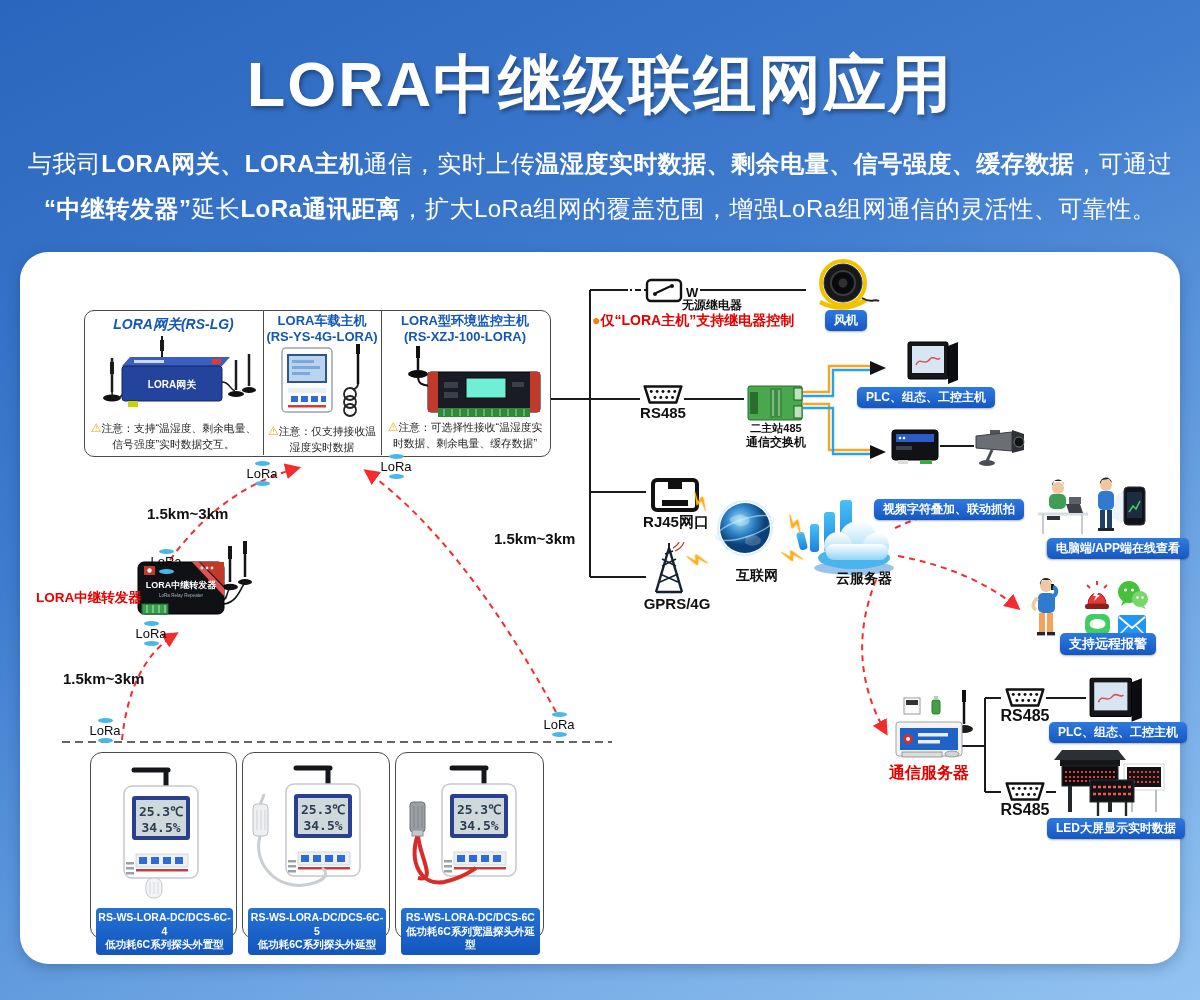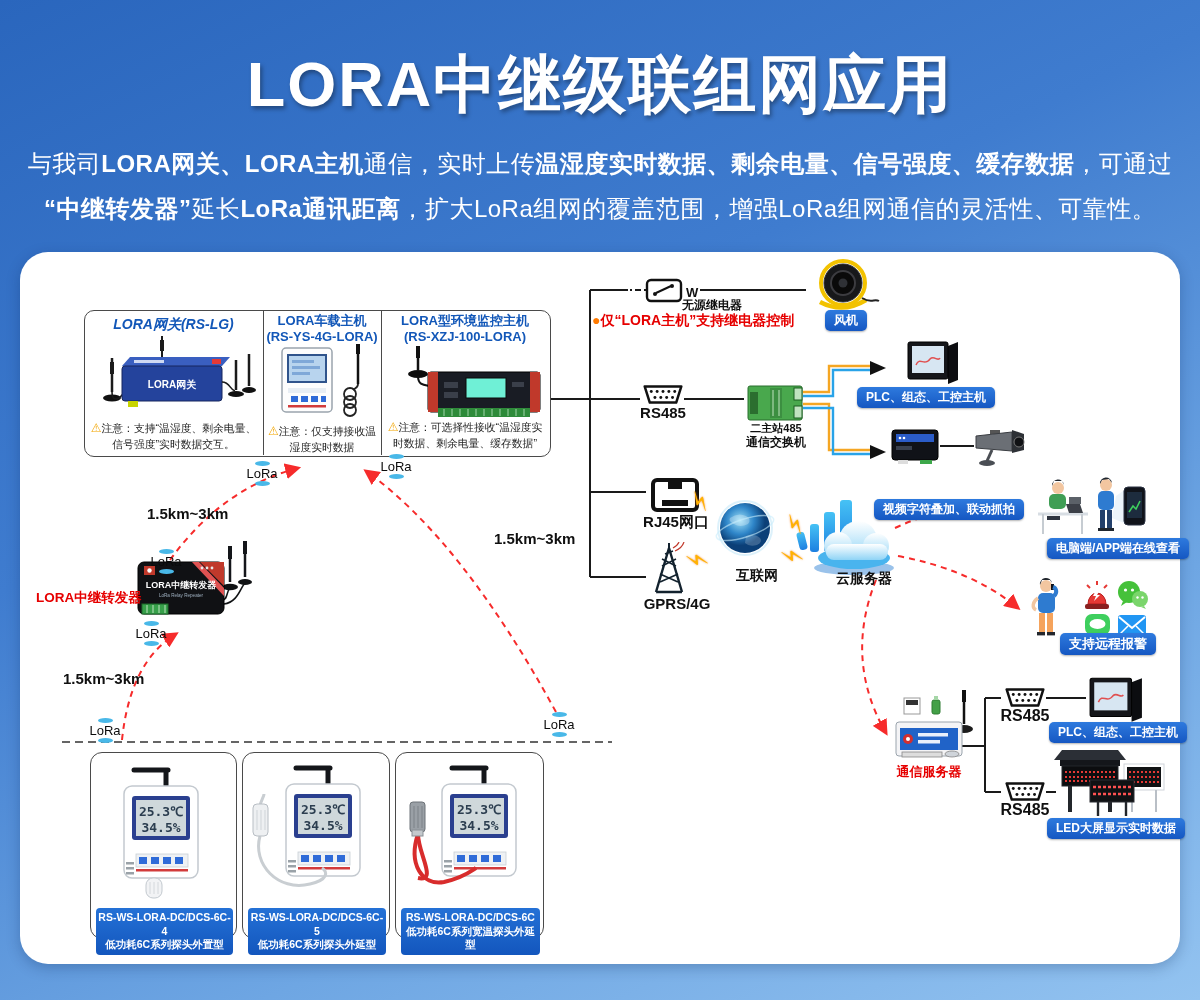--- a/index.html
+++ b/index.html
@@ -390,21 +390,21 @@
     <ellipse cx="70" cy="43" rx="9" ry="4" fill="#1c1c1c"></ellipse>
     <rect x="2" y="36" width="66" height="34" rx="3" fill="#f4f4f6" stroke="#9aa4ad"></rect>
     <rect x="6" y="42" width="58" height="22" fill="#2063c8"></rect>
     <circle cx="14" cy="53" r="5" fill="#d22f2f"></circle>
       <circle cx="14" cy="53" r="2" fill="#fff"></circle>
     <rect x="24" y="47" width="30" height="3.5" fill="#e8f0fb"></rect>
     <rect x="24" y="54" width="22" height="3.5" fill="#e8f0fb"></rect>
     <rect x="8" y="66" width="40" height="5" fill="#ddd" stroke="#888" stroke-width=".8"></rect>
     <ellipse cx="58" cy="68" rx="7" ry="3" fill="#cfd4da" stroke="#888" stroke-width=".8"></ellipse>
   </svg>
-  <div class="abs rlabel" style="left:929px;top:763px;font-size:13px;transform:translateX(-50%);">通信服务器</div>
+  <div class="abs rlabel" style="left:929px;top:763px;font-size:16px;transform:translateX(-50%);">通信服务器</div>
 
   <svg class="abs" style="left:1003px;top:687px;" width="44" height="21" viewBox="0 0 60 28">
     <path d="M5,3 H55 L48,25 H12 Z" fill="#fff" stroke="#111" stroke-width="3.4" stroke-linejoin="round"></path>
     <circle cx="14" cy="10" r="2" fill="#111"></circle>
       <circle cx="22" cy="10" r="2" fill="#111"></circle>
     <circle cx="30" cy="10" r="2" fill="#111"></circle>
       <circle cx="38" cy="10" r="2" fill="#111"></circle>
     <circle cx="46" cy="10" r="2" fill="#111"></circle>
     <circle cx="19" cy="18" r="2" fill="#111"></circle>
       <circle cx="27" cy="18" r="2" fill="#111"></circle>

